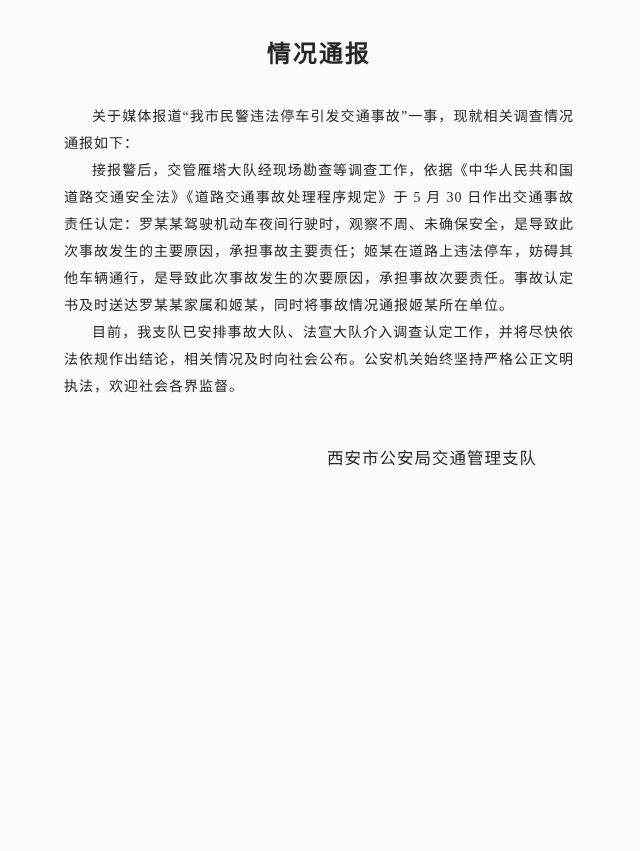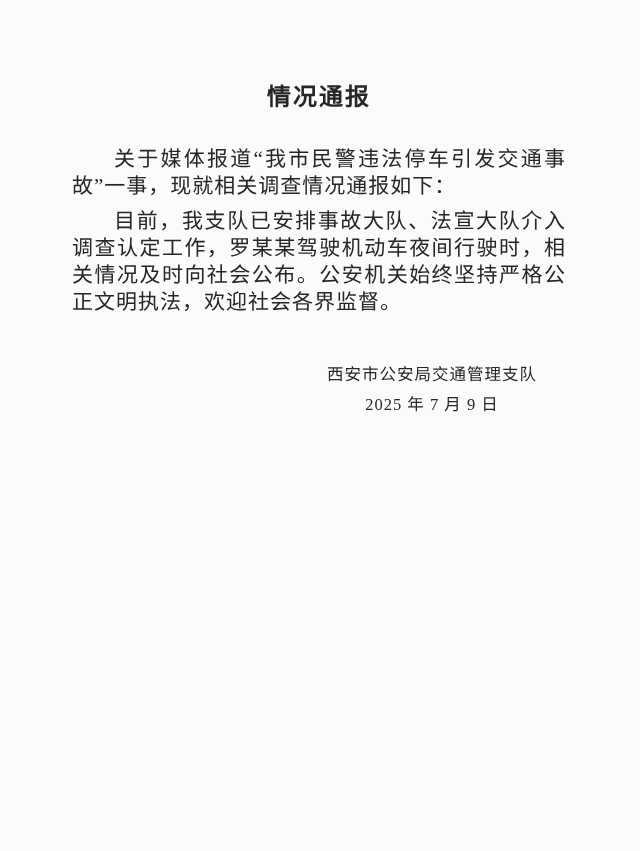--- a/index.html
+++ b/index.html
@@ -9,65 +9,64 @@
   }
   .page {
     position: relative;
     box-sizing: border-box;
     width: 640px;
     height: 851px;
     margin: 0 auto;
     background: #fbfbf9;
     color: #262626;
     font-family: "Liberation Serif", "DejaVu Serif", serif;
-    padding: 82px 66px 0 64px;
+    padding: 39px 66px 0 64px;
     overflow: hidden;
   }
   .doc-title {
     margin: 0 0 34px 0;
     text-align: center;
     font-size: 24px;
     line-height: 30px;
     font-weight: bold;
     letter-spacing: 2px;
   }
   .doc-body p {
-    margin: 8px;
-    font-size: 21px;
+    margin: 0;
+    font-size: 14px;
     line-height: 27px;
     letter-spacing: 1px;
     text-align: justify;
     text-justify: inter-character;
     text-indent: 2em;
   }
   .signature-block {
     margin-top: 44px;
     margin-right: 37px;
     text-align: right;
   }
   .signature-inner {
     display: inline-block;
-    text-align: center;
   }
   .signature-inner div {
     font-size: 16.5px;
     line-height: 30px;
     letter-spacing: 1px;
   }
 </style>
 </head>
 <body>
 
 <div class="page">
   <h1 class="doc-title">情况通报</h1>
 
   <div class="doc-body">
     <p>关于媒体报道“我市民警违法停车引发交通事故”一事，现就相关调查情况通报如下：</p>
-    <p>目前，我支队已安排事故大队、法宣大队介入调查认定工作，罗某某驾驶机动车夜间行驶时，相关情况及时向社会公布。公安机关始终坚持严格公正文明执法，欢迎社会各界监督。</p>
+    <p>接报警后，交管雁塔大队经现场勘查等调查工作，依据《中华人民共和国道路交通安全法》《道路交通事故处理程序规定》于 5 月 30 日作出交通事故责任认定：罗某某驾驶机动车夜间行驶时，观察不周、未确保安全，是导致此次事故发生的主要原因，承担事故主要责任；姬某在道路上违法停车，妨碍其他车辆通行，是导致此次事故发生的次要原因，承担事故次要责任。事故认定书及时送达罗某某家属和姬某，同时将事故情况通报姬某所在单位。</p>
+    <p>目前，我支队已安排事故大队、法宣大队介入调查认定工作，并将尽快依法依规作出结论，相关情况及时向社会公布。公安机关始终坚持严格公正文明执法，欢迎社会各界监督。</p>
   </div>
 
   <div class="signature-block">
     <div class="signature-inner">
       <div>西安市公安局交通管理支队</div>
-      <div>2025 年 7 月 9 日</div>
     </div>
   </div>
 </div>
 
 </body></html>

